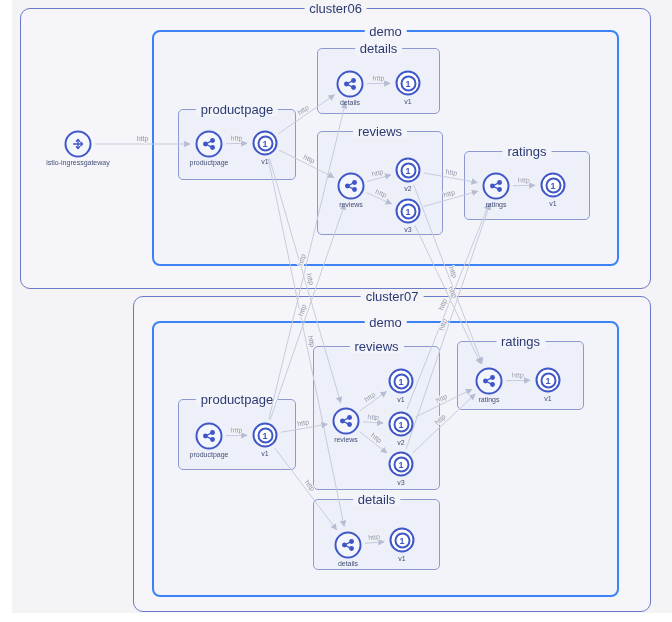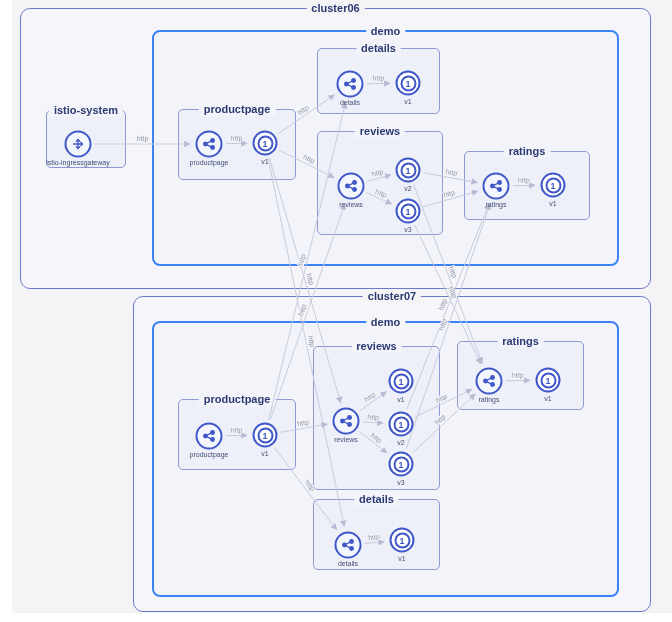--- a/index.html
+++ b/index.html
@@ -23,21 +23,21 @@
   #nodes-layer{position:absolute;inset:0;z-index:3;}
   #left-gutter{position:absolute;left:0;top:0;width:12px;height:622px;background:#ffffff;z-index:4;}
   #bottom-gutter{position:absolute;left:0;top:613px;width:672px;height:9px;background:#ffffff;z-index:4;}
 
   .group{position:absolute;box-sizing:border-box;}
   .group.cluster{background:var(--cluster-fill);border:1px solid #6a79c8;border-radius:10px;}
   .group.namespace{background:var(--ns-fill);border:2px solid #3b82f6;border-radius:8px;}
   .group.box{background:var(--box-fill);border:1px solid #8d99d2;border-radius:5px;}
   .group-label{
     position:absolute;top:-7px;left:50%;transform:translateX(-50%);
-    font-size:11px;font-weight:bold;color:var(--label-navy);
+    font-size:13px;font-weight:normal;color:var(--label-navy);
     padding:0 5px;white-space:nowrap;line-height:13px;
   }
   .group.cluster > .group-label{background:var(--page-bg);}
   .group.namespace > .group-label{background:var(--cluster-fill);}
   .group.box > .group-label{background:var(--ns-fill);}
 
   .node{position:absolute;width:0;height:0;}
   .circle{
     position:absolute;transform:translate(-50%,-50%);
     border-radius:50%;display:flex;align-items:center;justify-content:center;
@@ -67,23 +67,20 @@
 </head>
 <body>
 
 <div id="canvas">
   <div id="groups-layer">
       <div class="group cluster" style="left: 20px; top: 8px; width: 631px; height: 281px;">
         <span class="group-label">cluster06</span>
       </div>
       <div class="group namespace" style="left: 152px; top: 30px; width: 467px; height: 236px;">
         <span class="group-label">demo</span>
-      </div>
-      <div class="group box" style="left: 46px; top: 110px; width: 80px; height: 58px;">
-        <span class="group-label">istio-system</span>
       </div>
       <div class="group box" style="left: 178px; top: 109px; width: 118px; height: 71px;">
         <span class="group-label">productpage</span>
       </div>
       <div class="group box" style="left: 317px; top: 48px; width: 123px; height: 66px;">
         <span class="group-label">details</span>
       </div>
       <div class="group box" style="left: 317px; top: 131px; width: 126px; height: 104px;">
         <span class="group-label">reviews</span>
       </div>

